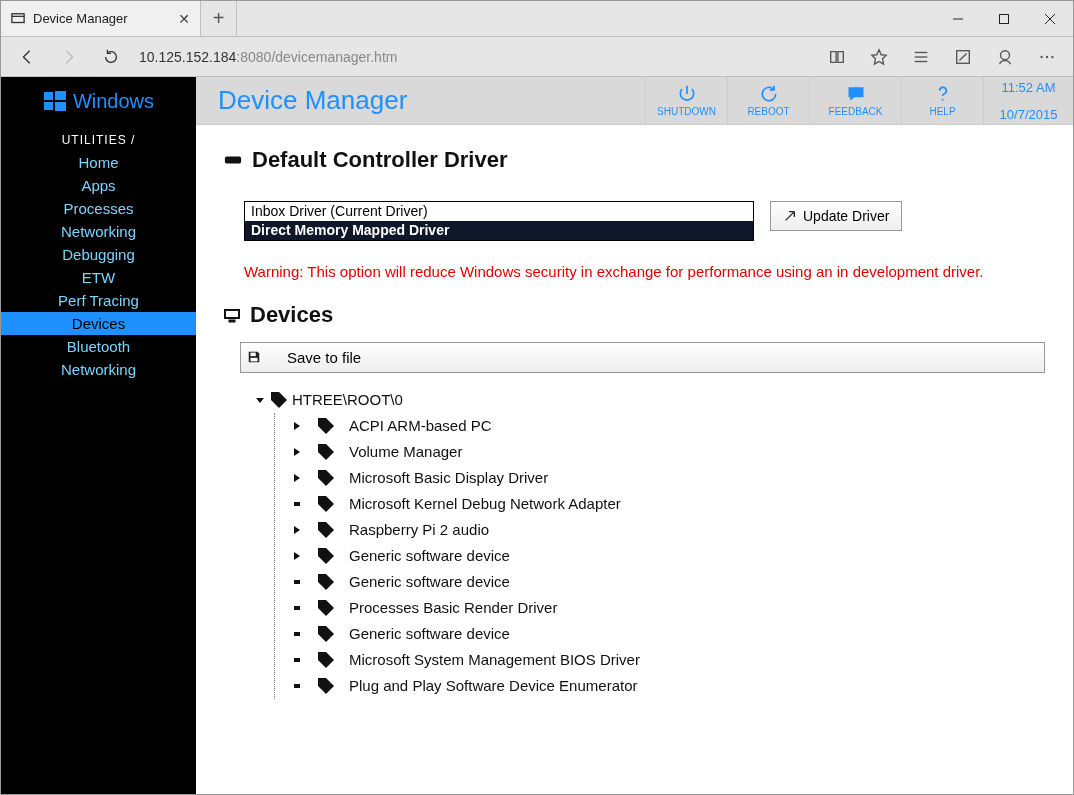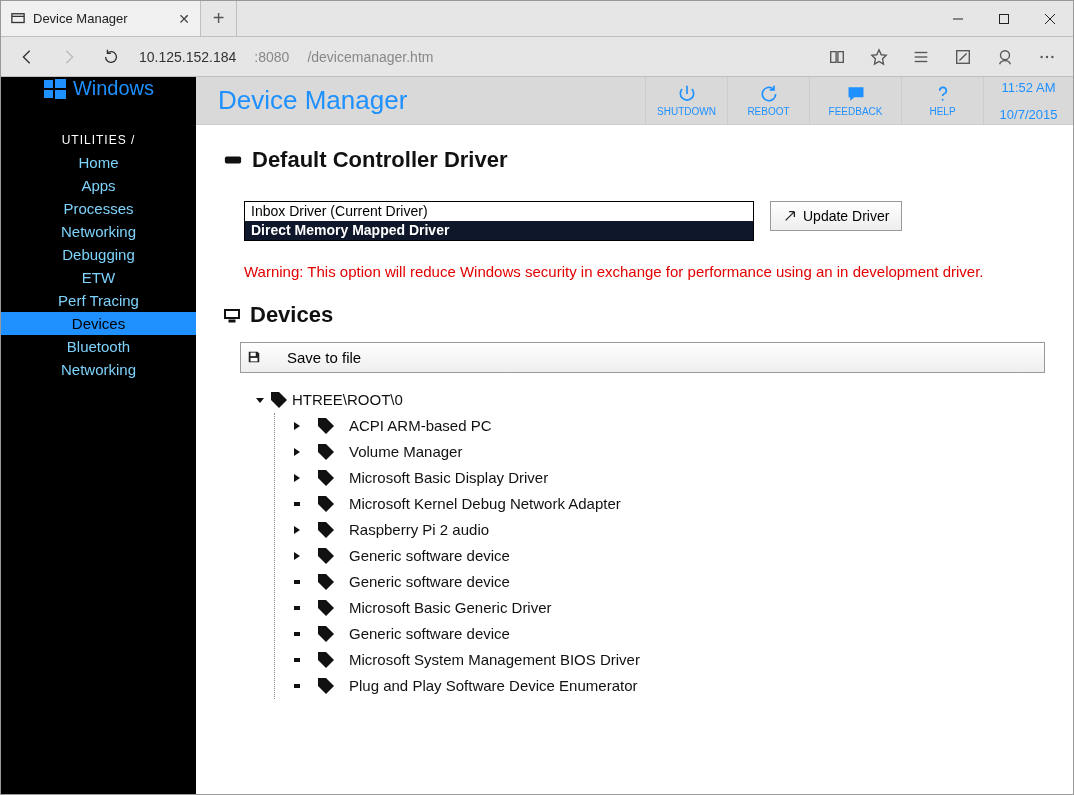--- a/index.html
+++ b/index.html
@@ -16,28 +16,28 @@
   .newtab { width: 36px; display:flex; align-items:center; justify-content:center; color:#555; font-size:20px; cursor:pointer; border-right:1px solid #bfbfbf; height:100%; }
   .spacer { flex: 1; }
   .winbtn { width: 46px; height: 100%; display:flex; align-items:center; justify-content:center; color:#222; cursor:pointer; }
   .winbtn svg { width:12px; height:12px; display:block; }
 
   .navbar { display:flex; align-items:center; height: 40px; border-bottom: 1px solid #bfbfbf; padding: 0 8px; gap: 6px; }
   .navbtn { width: 36px; height: 100%; display:flex; align-items:center; justify-content:center; cursor:pointer; }
   .navbtn svg { width: 18px; height: 18px; stroke:#333; fill:none; stroke-width:1.5; }
   .navbtn.disabled svg { stroke:#bbb; }
   .url { flex:1; font-size: 14px; color:#333; padding-left: 4px; }
-  .url .dim { color:#888;padding-left:18px; }
+  .url .dim { color:#888; }
   .toolbtn { width: 36px; height:100%; display:flex; align-items:center; justify-content:center; cursor:pointer; }
   .toolbtn svg { width:18px; height:18px; stroke:#555; fill:none; stroke-width:1.5; }
 
   
   .app { display:flex; height: calc(100% - 76px); }
   .sidebar { width: 195px; background:#000; color:#fff; display:flex; flex-direction:column; align-items:stretch; }
-  .brand { display:flex; align-items:flex-start; justify-content:center; gap:6px; height:48px; color:#1E90FF; font-size:20px; font-weight:400;}
+  .brand { display:flex; align-items:center; justify-content:center; gap:6px; height:48px; color:#1E90FF; font-size:20px; font-weight:400;}
   .brand svg { width:24px; height:24px; fill:#1E90FF; }
   .sidecap { color:#fff; font-size:12px; letter-spacing:1px; text-align:center; padding: 8px 0 4px 0; }
   .sideitem { color:#7dd3fc; font-size:15px; text-align:center; padding:3px 0; cursor:pointer; }
   .sideitem.active { background:#1E90FF; color:#000; }
 
   .content { flex:1; display:flex; flex-direction:column; overflow:hidden; }
   .topbar { display:flex; align-items:stretch; height:48px; background:#d9d9d9; border-bottom:1px solid #ccc; }
   .pagetitle { flex:1; display:flex; align-items:center; padding-left:22px; font-size:26px; color:#1E90FF; font-weight:400;}
   .topact { width:82px; display:flex; flex-direction:column; align-items:center; justify-content:center; gap:2px; border-left:1px solid #ccc; color:#1E90FF; cursor:pointer; font-size:10px;}
   .topact.wide { width:92px; }
@@ -378,21 +378,21 @@
               <span class="caret">
                 <svg viewBox="0 0 10 10">
                   <rect x="2" y="3" width="6" height="4"></rect>
                 </svg>
               </span>
               <span class="tag">
                 <svg viewBox="0 0 18 18">
                   <path d="M1 1h8l8 8-8 8-8-8z"></path>
                 </svg>
               </span>
-              <span>Microsoft Basic Generic Driver</span>
+              <span>Processes Basic Render Driver</span>
             </div>
             <div class="node">
               <span class="caret">
                 <svg viewBox="0 0 10 10">
                   <rect x="2" y="3" width="6" height="4"></rect>
                 </svg>
               </span>
               <span class="tag">
                 <svg viewBox="0 0 18 18">
                   <path d="M1 1h8l8 8-8 8-8-8z"></path>

